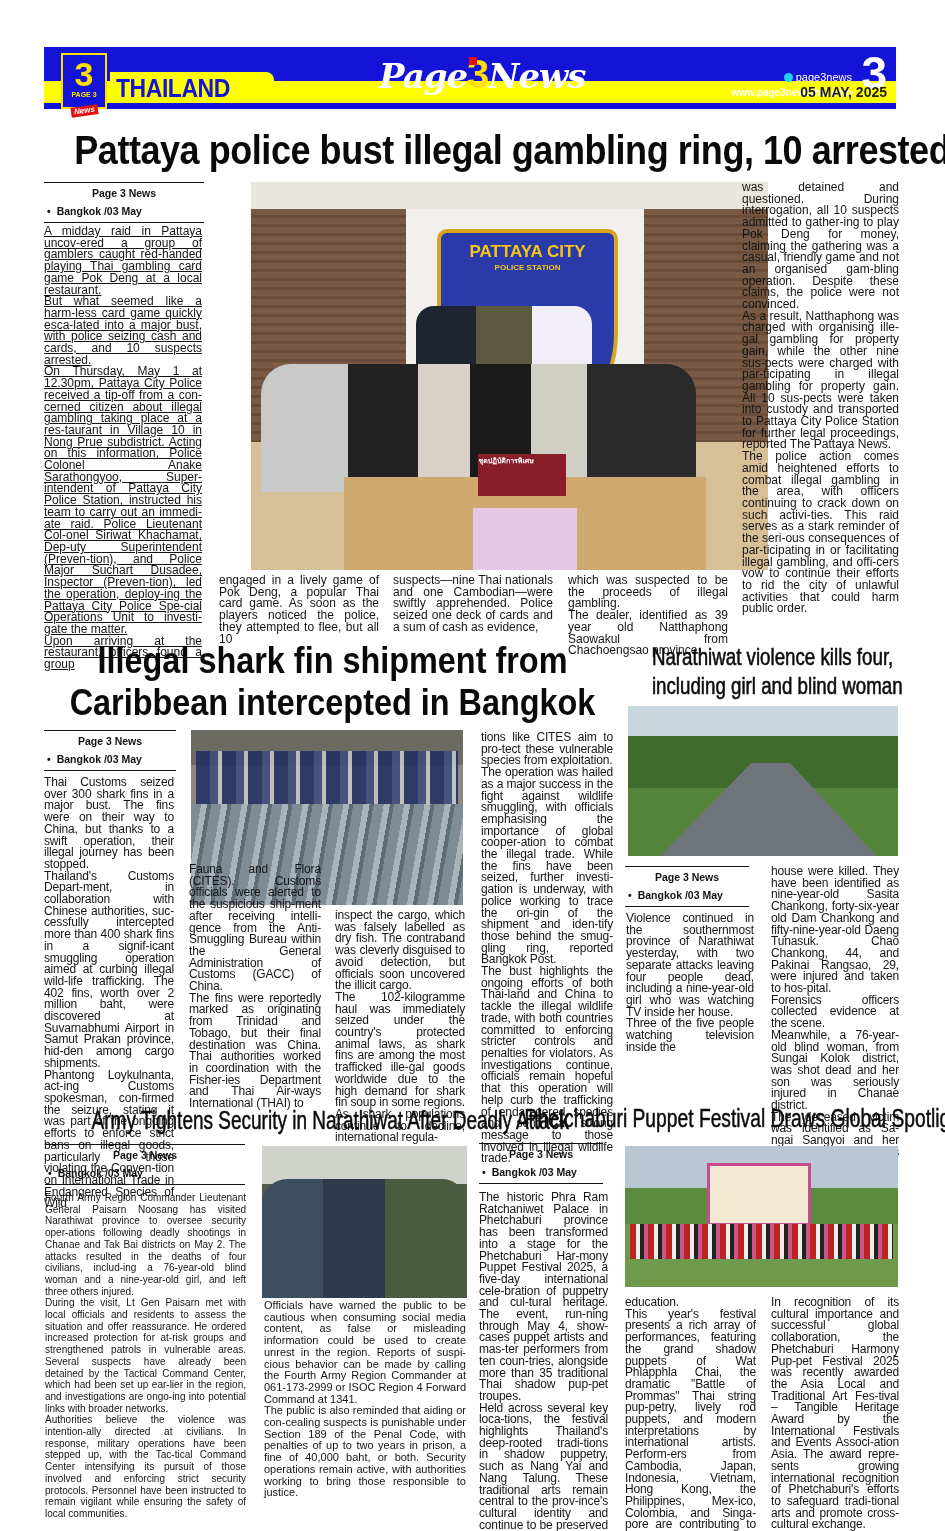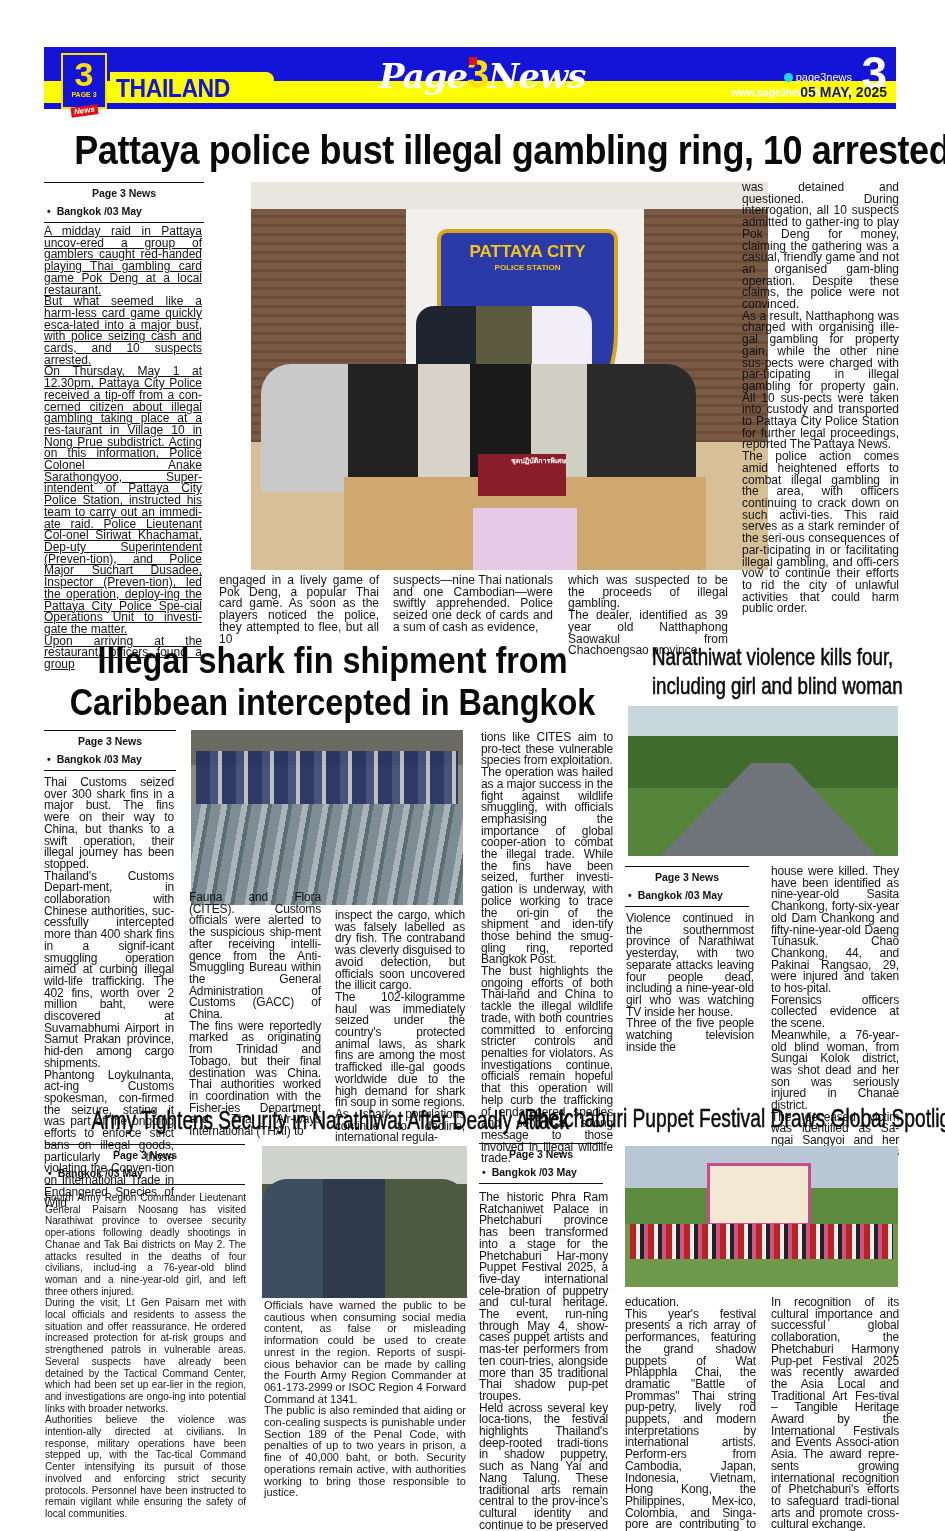--- a/index.html
+++ b/index.html
@@ -51,21 +51,21 @@
   #photo-police .wall-l { position: absolute; left: 0; top: 7%; width: 30%; height: 60%; background: repeating-linear-gradient(#7a5a44 0 6px, #6a4c38 6px 9px); }
   #photo-police .wall-r { position: absolute; right: 0; top: 7%; width: 24%; height: 60%; background: repeating-linear-gradient(#7a5a44 0 6px, #6a4c38 6px 9px); }
   #photo-police .wall-c { position: absolute; left: 30%; top: 7%; width: 46%; height: 60%; background: #f2f0ec; }
   #photo-police .shield { position: absolute; left: 36%; top: 12%; width: 35%; height: 54%; background: #2a3aa8; border: 4px solid #d9a51e; border-radius: 10px 10px 50% 50%; }
   #photo-police .shield-text { position: absolute; left: 0; right: 0; top: 10px; text-align: center; color: #f4c518; font: bold 17px/18px "Liberation Sans", sans-serif; }
   #photo-police .shield-sub { position: absolute; left: 0; right: 0; top: 30px; text-align: center; color: #f4c518; font: bold 8px/10px "Liberation Sans", sans-serif; }
   #photo-police .emblem { position: absolute; left: 30%; top: 40%; width: 40%; height: 45%; border-radius: 50%; background: #5ab4d6; }
   #photo-police .people { position: absolute; left: 2%; right: 14%; top: 47%; height: 33%; background: linear-gradient(90deg, #c9c9c9 0 20%, #222 20% 36%, #d8d2c8 36% 48%, #1a1a1a 48% 62%, #cfcfc4 62% 75%, #2a2a2a 75% 100%); border-radius: 30px 30px 0 0; }
   #photo-police .officers { position: absolute; left: 32%; top: 32%; width: 34%; height: 20%; background: linear-gradient(90deg, #1f2530 0 34%, #5b5a3f 34% 66%, #f2eef7 66% 100%); border-radius: 18px 18px 0 0; }
   #photo-police .table { position: absolute; left: 18%; right: 12%; bottom: 0; height: 24%; background: #cfa86f; }
-  #photo-police .plaque { position: absolute; left: 44%; top: 70%; width: 17%; height: 11%; background: #8a1d2a; color: #fff; font: bold 7px/9px "DejaVu Sans", sans-serif; text-align: right; padding-top: 3px; }
+  #photo-police .plaque { position: absolute; left: 44%; top: 70%; width: 17%; height: 11%; background: #8a1d2a; color: #fff; font: bold 7px/9px "DejaVu Sans", sans-serif; text-align: left; padding-top: 3px; }
   #photo-police .cloth { position: absolute; left: 43%; top: 84%; width: 20%; height: 16%; background: #e5c7e6; }
 
   #photo-shark { left: 191px; top: 730px; width: 272px; height: 175px; background: linear-gradient(#6b6b63 0 20%, #8a8a80 20% 45%, #97a3ac 45% 100%); }
   #photo-shark .workers { position: absolute; left: 2%; top: 12%; width: 96%; height: 34%; background: repeating-linear-gradient(90deg, #1f2c62 0 14px, #3c4a7a 14px 22px, #c9c9c9 22px 26px); opacity: 0.85; }
   #photo-shark .fins { position: absolute; left: 0; top: 42%; width: 100%; height: 58%; background: repeating-linear-gradient(100deg, #7d8c95 0 10px, #a9b4ba 10px 16px, #5e6c74 16px 20px); }
 
   #photo-road { left: 628px; top: 706px; width: 270px; height: 150px; background: linear-gradient(#c8d6de 0 20%, #3f6b2c 20% 55%, #55853b 55% 100%); }
   #photo-road .road { position: absolute; left: 12%; bottom: 0; width: 80%; height: 62%; background: #6f747a; clip-path: polygon(42% 0, 60% 0, 100% 100%, 0 100%); }
 
   #photo-army { left: 262px; top: 1146px; width: 205px; height: 152px; background: linear-gradient(#cfd3cc 0 25%, #4f5a48 25% 100%); }
@@ -160,21 +160,21 @@
   <p>Thai Customs seized over 300 shark fins in a major bust. The fins were on their way to China, but thanks to a swift operation, their illegal journey has been stopped.</p>
   <p>Thailand's Customs Depart-ment, in collaboration with Chinese authorities, suc-cessfully intercepted more than 400 shark fins in a signif-icant smuggling operation aimed at curbing illegal wild-life trafficking. The 402 fins, worth over 2 million baht, were discovered at Suvarnabhumi Airport in Samut Prakan province, hid-den among cargo shipments.</p>
   <p>Phantong Loykulnanta, act-ing Customs spokesman, con-firmed the seizure, stating it was part of the ongoing efforts to enforce strict bans on illegal goods, particularly those violating the Conven-tion on International Trade in Endangered Species of Wild</p>
 </div>
 
 <div id="photo-shark" class="photo">
   <div class="workers"></div>
   <div class="fins"></div>
 </div>
 
-<div class="col narrow" style="left:189px; top:892px; width:132px;">
+<div class="col narrow" style="left:189px; top:864px; width:132px;">
   <p>Fauna and Flora (CITES). Customs officials were alerted to the suspicious ship-ment after receiving intelli-gence from the Anti-Smuggling Bureau within the General Administration of Customs (GACC) of China.</p>
   <p>The fins were reportedly marked as originating from Trinidad and Tobago, but their final destination was China. Thai authorities worked in coordination with the Fisher-ies Department and Thai Air-ways International (THAI) to</p>
 </div>
 <div class="col narrow" style="left:335px; top:910px; width:130px;">
   <p>inspect the cargo, which was falsely labelled as dry fish. The contraband was cleverly disguised to avoid detection, but officials soon uncovered the illicit cargo.</p>
   <p>The 102-kilogramme haul was immediately seized under the country's protected animal laws, as shark fins are among the most trafficked ille-gal goods worldwide due to the high demand for shark fin soup in some regions. As shark populations continue to decline, international regula-</p>
 </div>
 <div class="col narrow" style="left:481px; top:732px; width:132px;">
   <p>tions like CITES aim to pro-tect these vulnerable species from exploitation.</p>
   <p>The operation was hailed as a major success in the fight against wildlife smuggling, with officials emphasising the importance of global cooper-ation to combat the illegal trade. While the fins have been seized, further investi-gation is underway, with police working to trace the ori-gin of the shipment and iden-tify those behind the smug-gling ring, reported Bangkok Post.</p>

